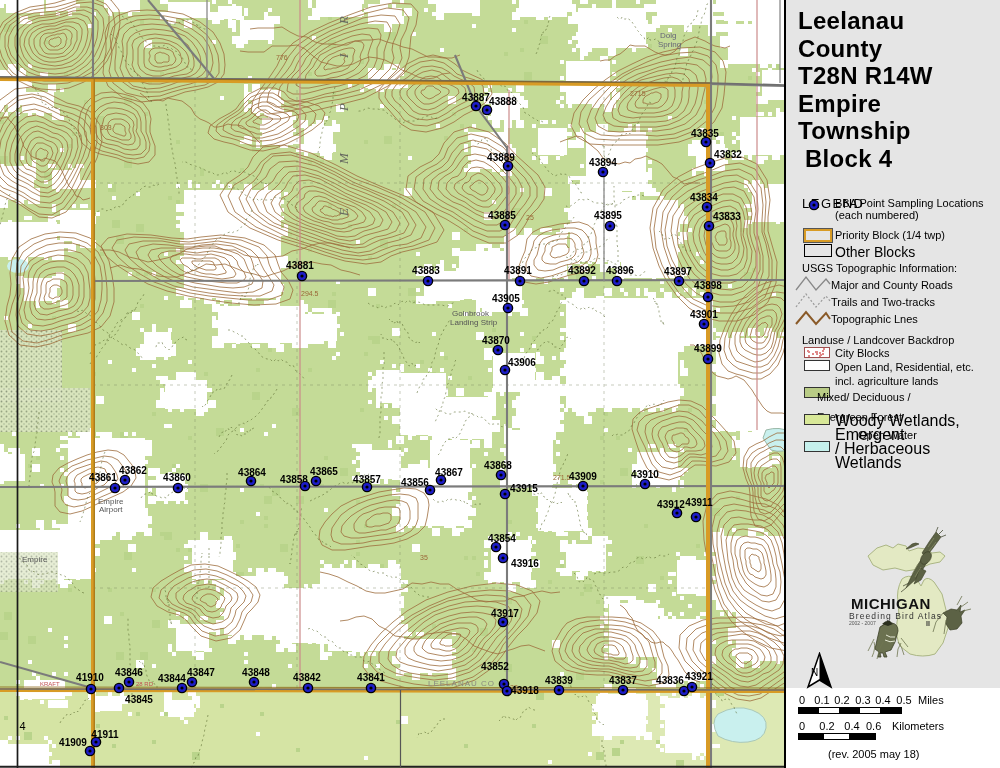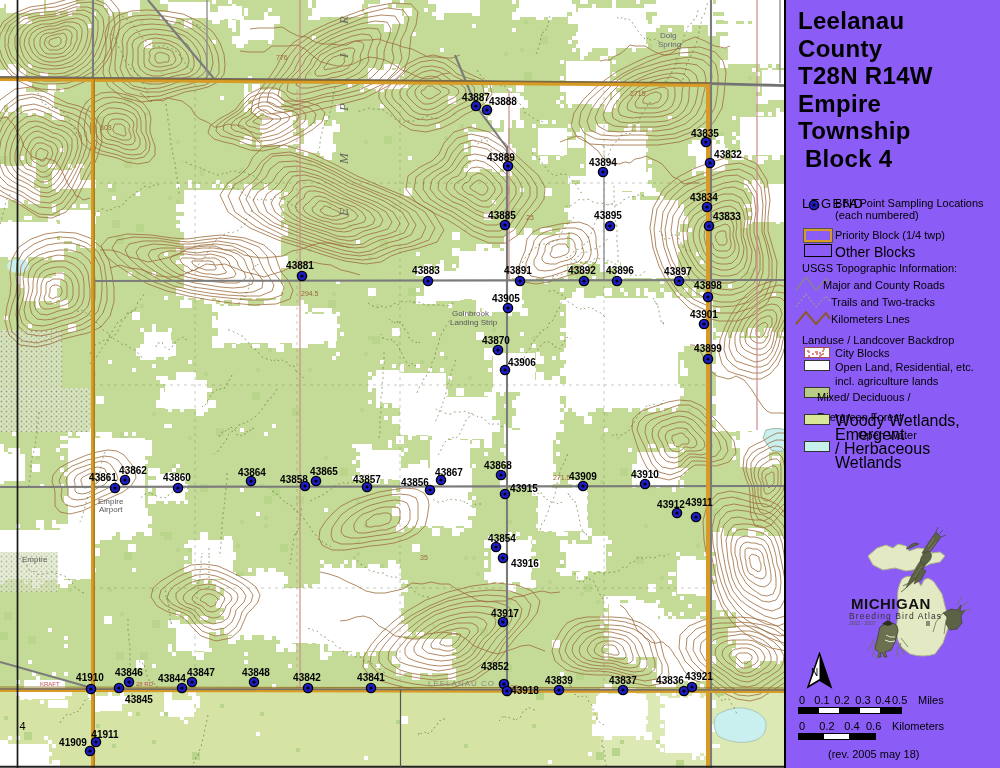--- a/index.html
+++ b/index.html
@@ -659,41 +659,41 @@
       <circle cx="684" cy="691" r="4.6" fill="#1c1cc8" stroke="#000" stroke-width="1.4"></circle>
       <circle cx="684" cy="691" r="1.6" fill="#000"></circle>
       <circle cx="692" cy="687" r="4.6" fill="#1c1cc8" stroke="#000" stroke-width="1.4"></circle>
       <circle cx="692" cy="687" r="1.6" fill="#000"></circle>
       <circle cx="90" cy="751" r="4.6" fill="#1c1cc8" stroke="#000" stroke-width="1.4"></circle>
       <circle cx="90" cy="751" r="1.6" fill="#000"></circle>
       <circle cx="96" cy="742" r="4.6" fill="#1c1cc8" stroke="#000" stroke-width="1.4"></circle>
       <circle cx="96" cy="742" r="1.6" fill="#000"></circle>
     </svg></div>
 <div style="position:absolute;left:784px;top:0;width:2px;height:768px;background:#000;"></div>
-<div style="position:absolute;left:786px;top:0;width:214px;height:768px;background:#8b5cf6;">
+<div style="position:absolute;left:786px;top:0;width:214px;height:688px;background:#e5e5e5;">
     <div style="position:absolute;left:12px;top:7px;width:200px;font-size:24px;font-weight:bold;line-height:27.6px;letter-spacing:0.3px;color:#000;">Leelanau<br>County<br>T28N R14W<br>Empire<br>Township<br>&nbsp;Block 4</div>
     <div style="position:absolute;left:16px;top:196px;font-size:13px;letter-spacing:1.5px;">LEGEND</div>
     <svg style="position:absolute;left:20px;top:198px;" width="16" height="14">
       <circle cx="8" cy="7" r="4.6" fill="#1c1cc8" stroke="#000" stroke-width="1.4"></circle>
       <circle cx="8" cy="7" r="1.6" fill="#000"></circle>
     </svg>
     <div style="position:absolute;left:49px;top:197px;width:168px;font-size:11px;line-height:12px;">BBA Point Sampling Locations (each numbered)</div>
     <div style="position:absolute;left:18px;top:229px;width:24px;height:9px;border:2px solid #d89b25;outline:1px solid #555;"></div>
     <div style="position:absolute;left:49px;top:229px;font-size:11px;">Priority Block (1/4 twp)</div>
     <div style="position:absolute;left:18px;top:244px;width:26px;height:11px;border:1px solid #000;"></div>
     <div style="position:absolute;left:49px;top:244px;font-size:14px;">Other Blocks</div>
     <div style="position:absolute;left:16px;top:262px;font-size:11px;">USGS Topographic Information:</div>
     <svg style="position:absolute;left:8px;top:274px;" width="38" height="54">
       <path d="M2 16L12 3L22 16L32 5L36 10" fill="none" stroke="#888" stroke-width="1.3"></path>
       <path d="M2 33L12 20L22 33L32 22L36 27" fill="none" stroke="#999" stroke-width="1.2" stroke-dasharray="2 2"></path>
       <path d="M2 50L12 38L22 50L32 39L36 45" fill="none" stroke="#8a5a28" stroke-width="2"></path>
     </svg>
-    <div style="position:absolute;left:37px;top:279px;font-size:11px;">Major and County Roads</div>
+    <div style="position:absolute;left:45px;top:279px;font-size:11px;">Major and County Roads</div>
     <div style="position:absolute;left:45px;top:296px;font-size:11px;">Trails and Two-tracks</div>
-    <div style="position:absolute;left:45px;top:313px;font-size:11px;">Kilometers Lnes</div>
+    <div style="position:absolute;left:45px;top:313px;font-size:11px;">Topographic Lnes</div>
     <div style="position:absolute;left:16px;top:334px;font-size:11px;">Landuse / Landcover Backdrop</div>
     <svg style="position:absolute;left:18px;top:347px;" width="26" height="11">
       <rect x="0.5" y="0.5" width="25" height="10" fill="#fff" stroke="#a05050"></rect>
       <g fill="#e08888">
         <rect x="12" y="6" width="2" height="2"></rect>
         <rect x="8" y="6" width="2" height="2"></rect>
         <rect x="18" y="6" width="2" height="2"></rect>
         <rect x="3" y="3" width="2" height="2"></rect>
         <rect x="11" y="4" width="2" height="2"></rect>
         <rect x="18" y="3" width="2" height="2"></rect>
@@ -747,21 +747,21 @@
 <path d="M13.5 1.5L25 35L13.5 28Z" fill="#000"></path>
 <text x="5" y="24" font-family="Liberation Sans, sans-serif" font-size="10" fill="#000">N</text>
 </svg>
 <div style="position:absolute;left:798px;top:694px;">
     <div style="position:absolute;left:0;top:0;height:12px;font-size:11px;color:#000;">
       <span style="position:absolute;left:-8px;top:0;width:24px;text-align:center;">0</span>
       <span style="position:absolute;left:12px;top:0;width:24px;text-align:center;">0.1</span>
       <span style="position:absolute;left:32px;top:0;width:24px;text-align:center;">0.2</span>
       <span style="position:absolute;left:53px;top:0;width:24px;text-align:center;">0.3</span>
       <span style="position:absolute;left:73px;top:0;width:24px;text-align:center;">0.4</span>
-      <span style="position:absolute;left:94px;top:0;width:24px;">0.5</span>
+      <span style="position:absolute;left:94px;top:0;width:24px;text-align:center;">0.5</span>
       <span style="position:absolute;left:120px;top:0;white-space:nowrap;">Miles</span>
     </div>
     <div style="position:absolute;left:0;top:13px;width:102px;height:5px;border:1px solid #000;font-size:0;">
       <span style="position:absolute;left:0px;top:0;width:21px;height:5px;background:#000;"></span>
       <span style="position:absolute;left:20px;top:0;width:21px;height:5px;background:#fff;"></span>
       <span style="position:absolute;left:40px;top:0;width:21px;height:5px;background:#000;"></span>
       <span style="position:absolute;left:61px;top:0;width:21px;height:5px;background:#fff;"></span>
       <span style="position:absolute;left:81px;top:0;width:21px;height:5px;background:#000;"></span>
     </div>
   </div>

